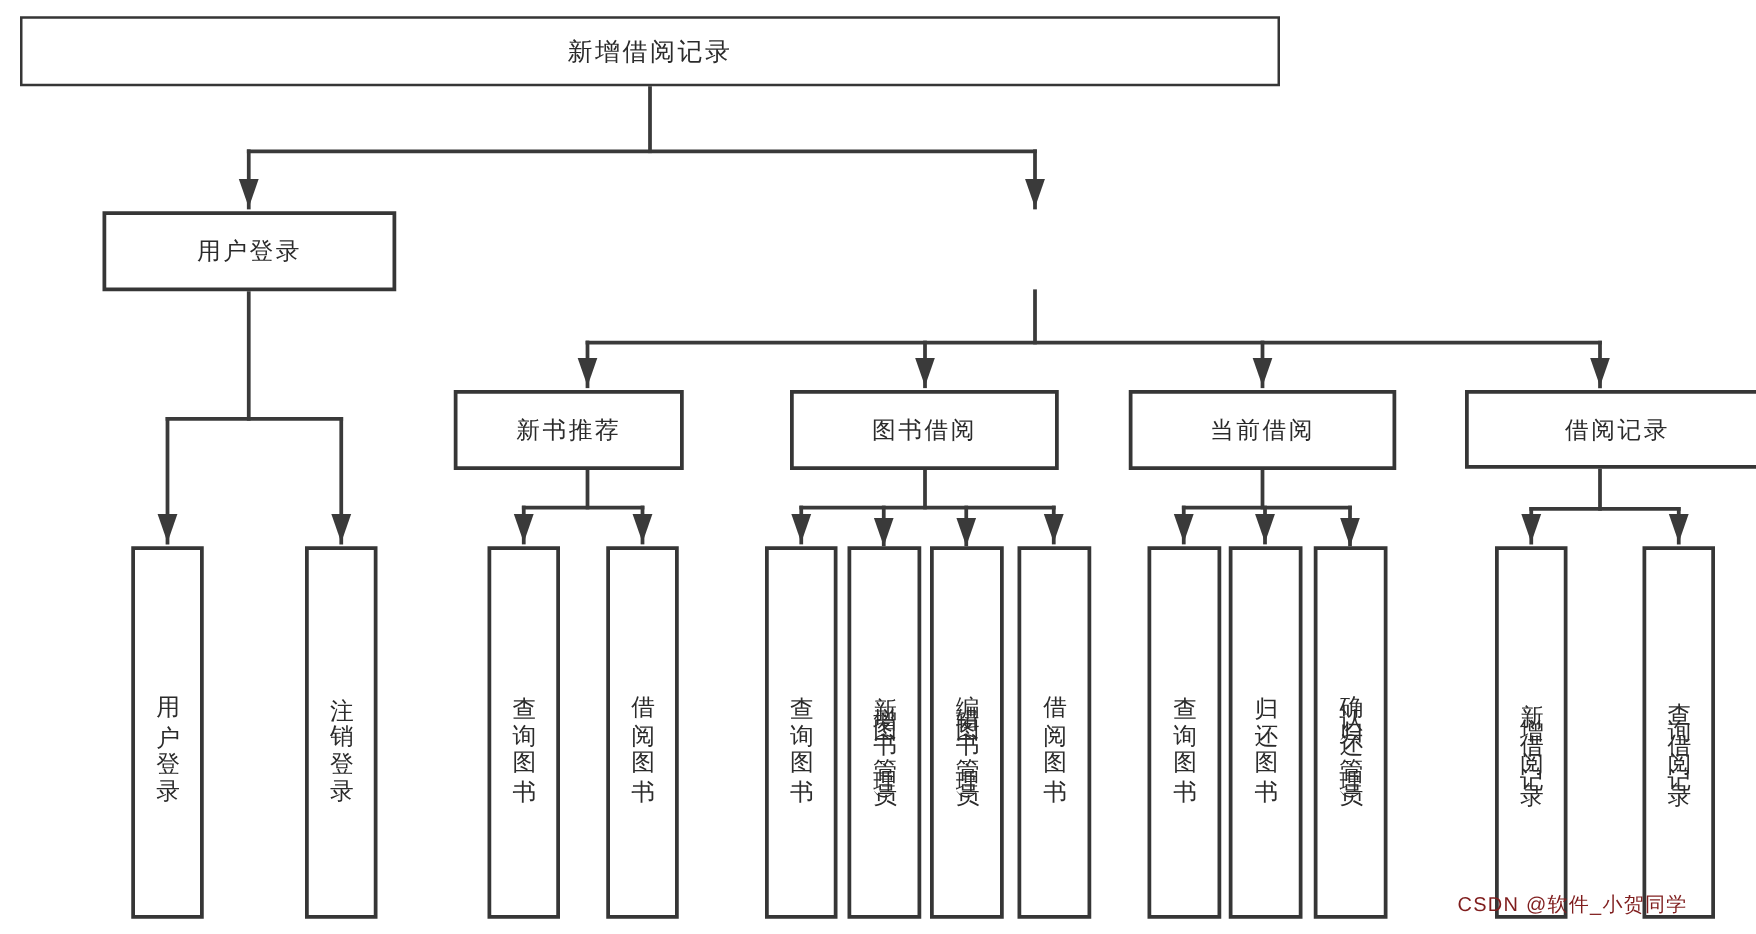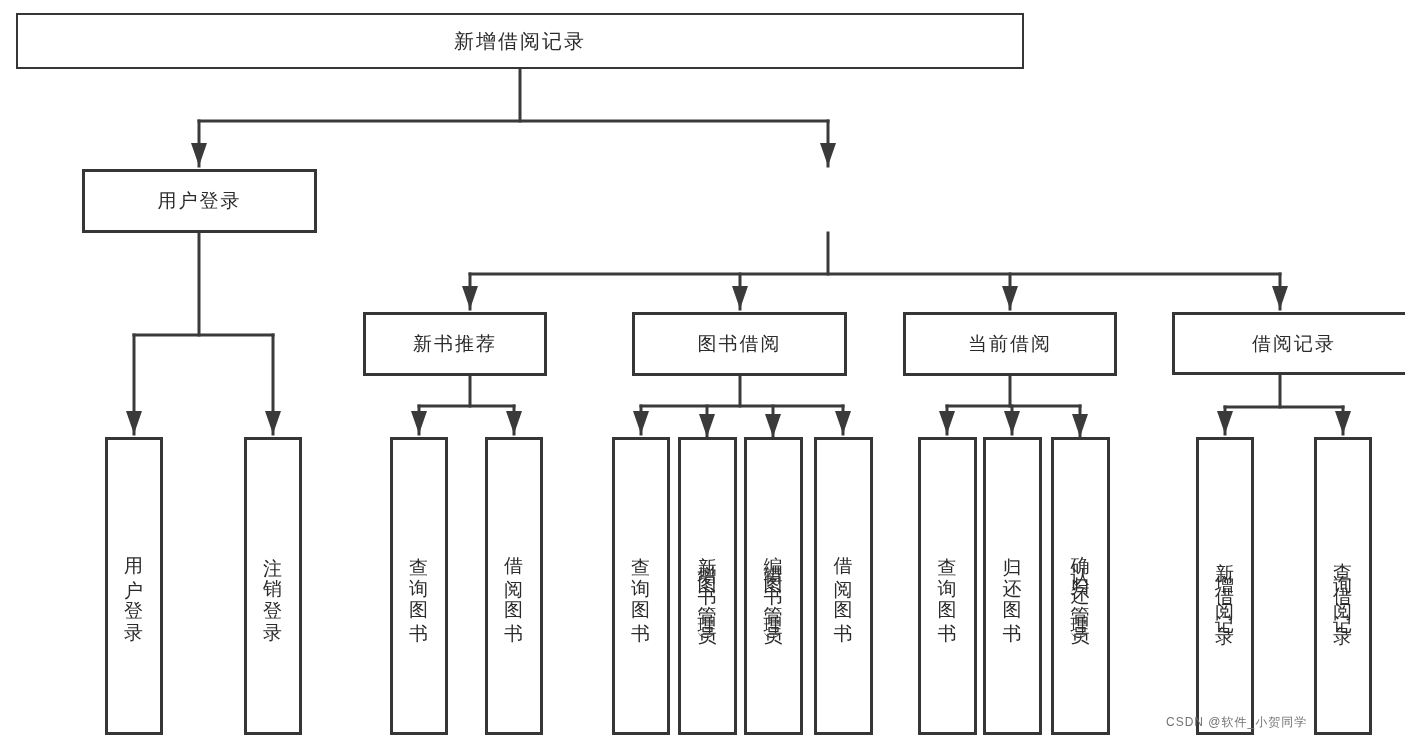--- a/index.html
+++ b/index.html
@@ -52,22 +52,22 @@
     line-height: 1;
     white-space: nowrap;
   }
   .bx.v span.v4 { letter-spacing: 22px; }
   .bx.v span.v6 { letter-spacing: 13px; }
   .bx.v span.v9 { letter-spacing: 10px; }
   .watermark {
     position: absolute;
     left: 1166px;
     top: 714px;
-    font-size: 12px;
-    color: #737373;
+    font-size: 16px;
+    color: #7f1d1d;
     white-space: nowrap;
     letter-spacing: 1px;
   }
 </style>
 </head>
 <body>
 
 <div class="stage">
 
   <svg class="wires" viewBox="0 0 1405 747" xmlns="http://www.w3.org/2000/svg">

